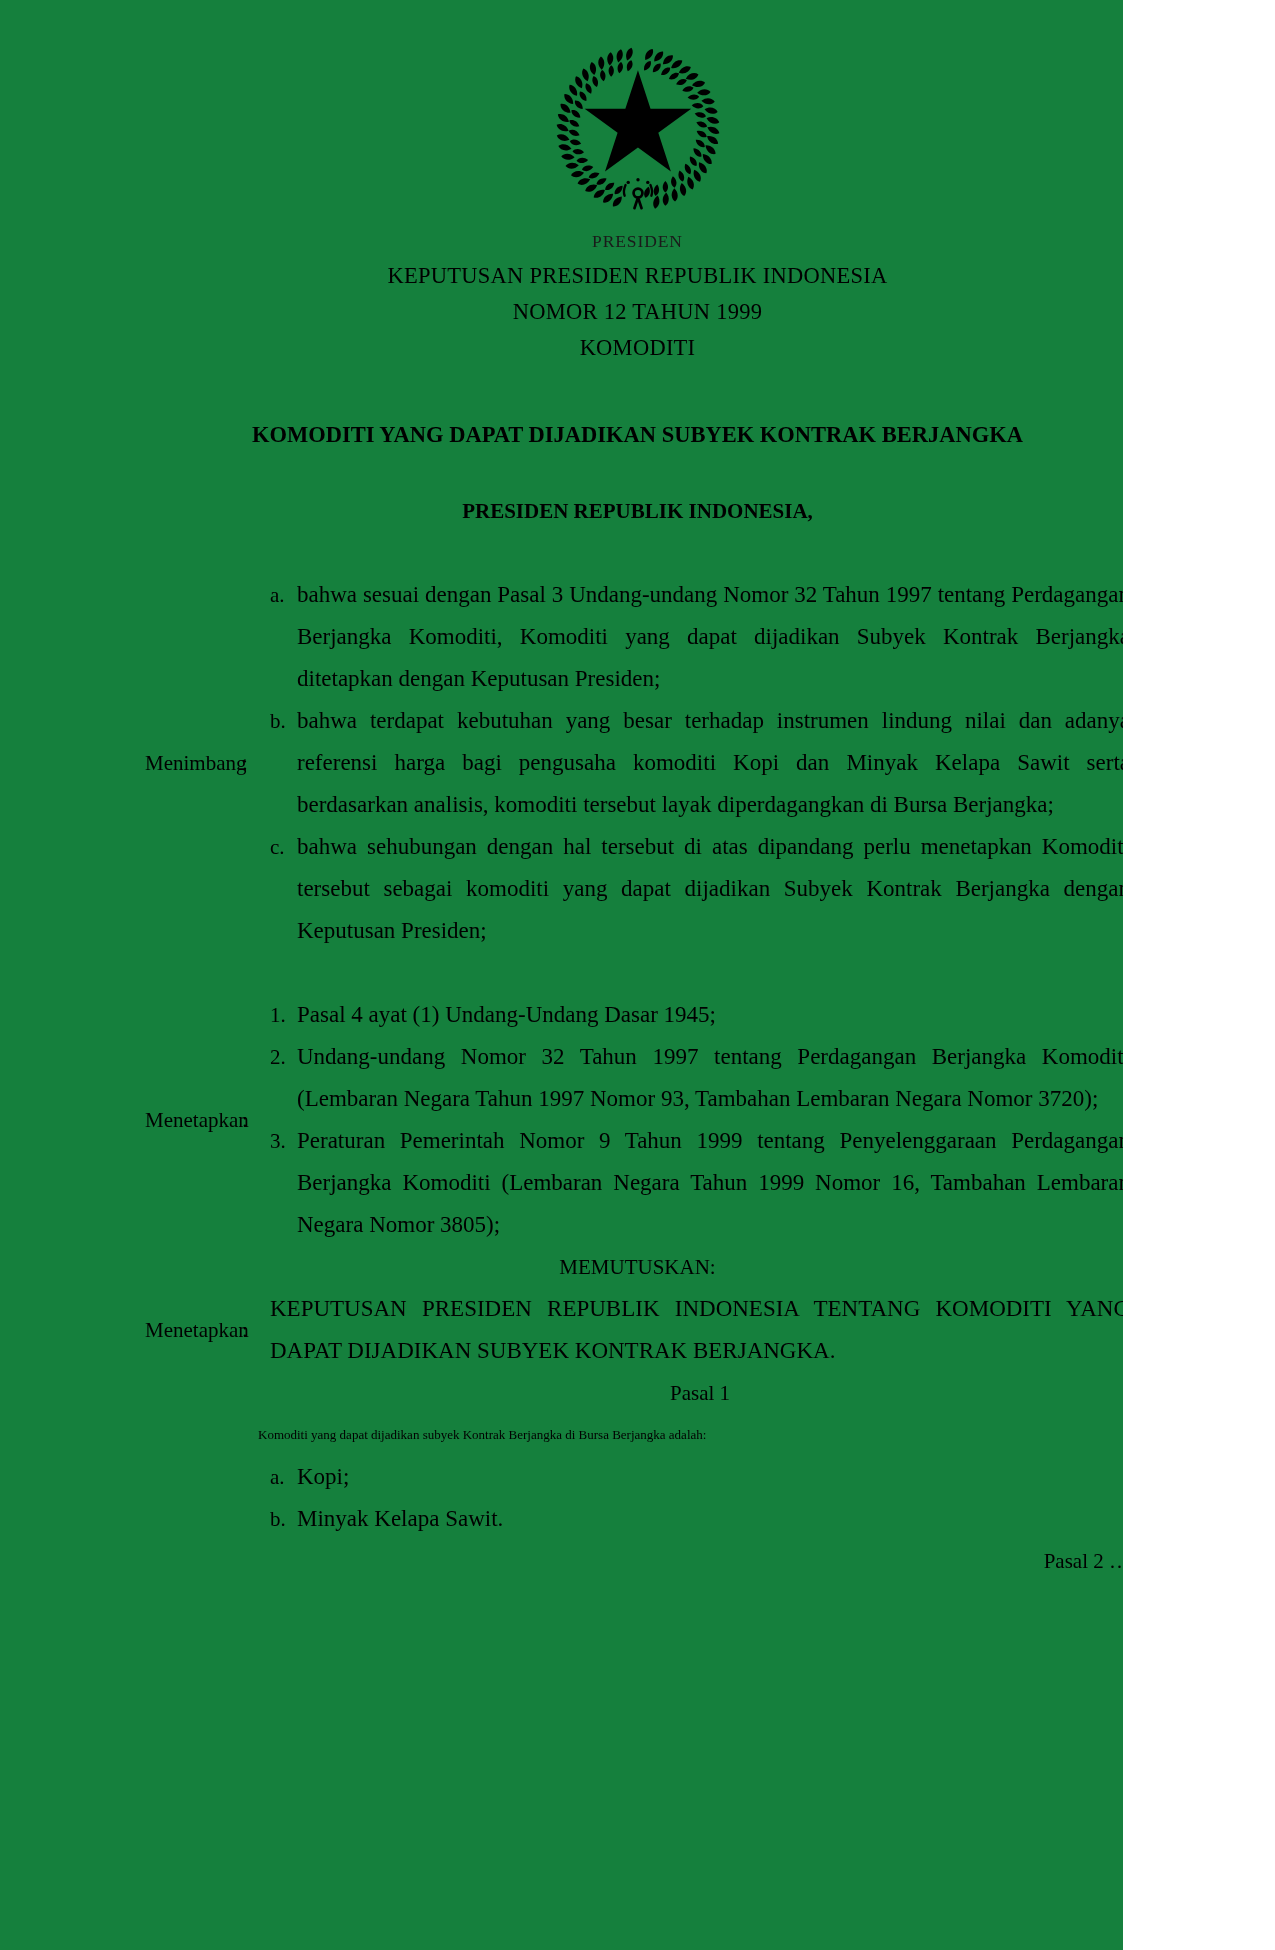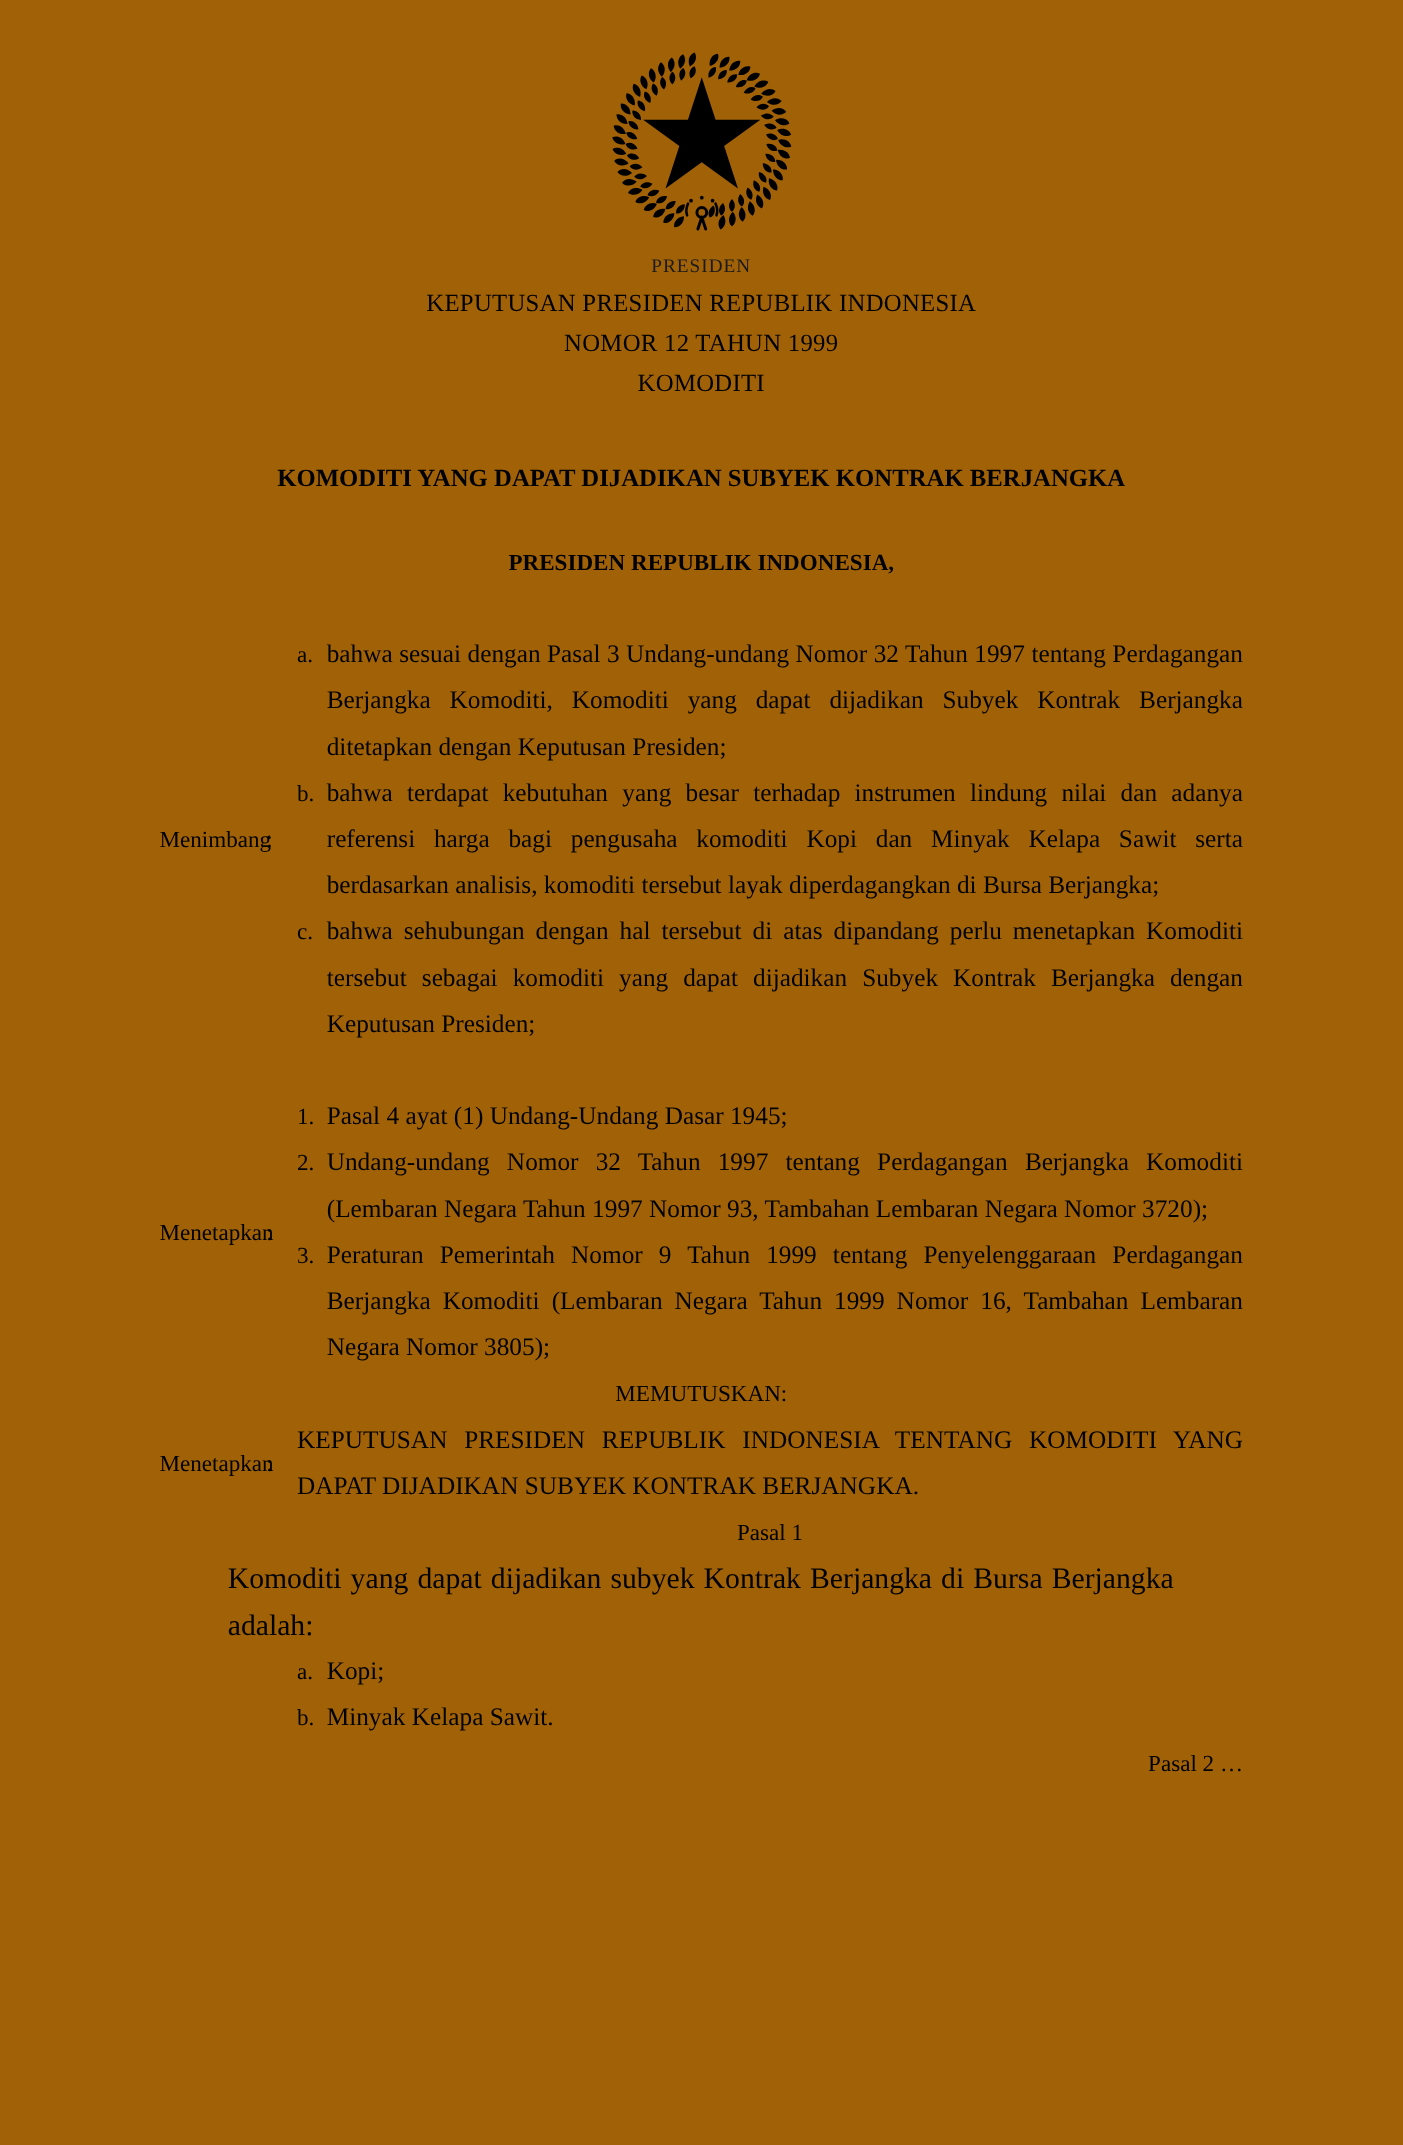--- a/index.html
+++ b/index.html
@@ -10,24 +10,24 @@
   }
   body {
     width: 1275px;
     height: 1950px;
     font-family: "Liberation Serif", "DejaVu Serif", serif;
     color: #000000;
     -webkit-font-smoothing: antialiased;
   }
   .page {
     position: relative;
-    width: 1275px;
+    width: 1123px;
     height: 1950px;
     box-sizing: border-box;
-    background: #a16207;
+    background: #15803d;
     overflow: hidden;
   }
 
   
   .letterhead {
     position: absolute;
     left: 0;
     top: 40px;
     width: 1275px;
     text-align: center;
@@ -125,24 +125,24 @@
     text-justify: inter-word;
     font-size: 23px;
     line-height: 42px;
     hyphens: none;
   }
 
   .gap-sm { height: 42px; }
 
   
   .plain-para {
-    margin-left: 62px;
+    margin-left: 113px;
     width: 860px;
     text-align: justify;
-    font-size: 27px;
+    font-size: 13px;
     line-height: 42px;
   }
 
   .centered-sm {
     width: 985px;
     text-align: center;
     font-size: 21px;
     line-height: 42px;
   }
   .centered-pasal {

